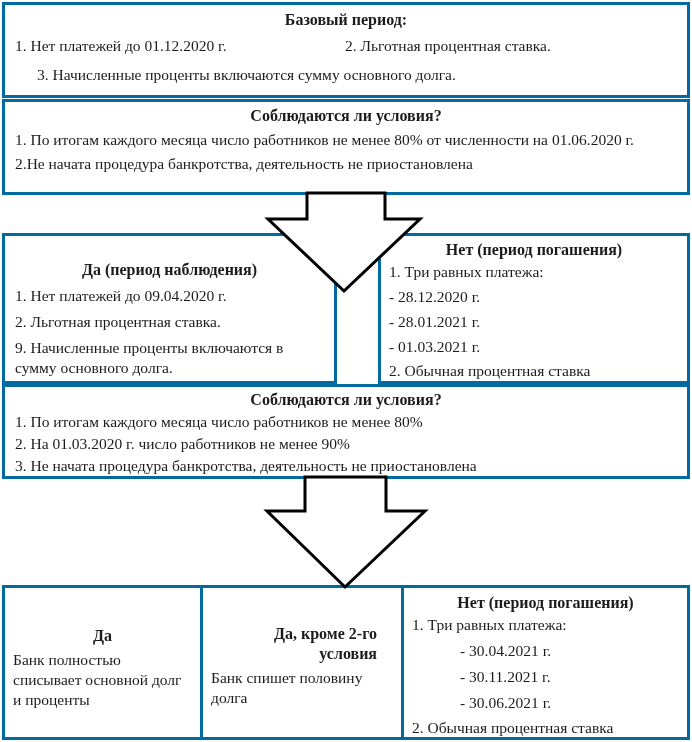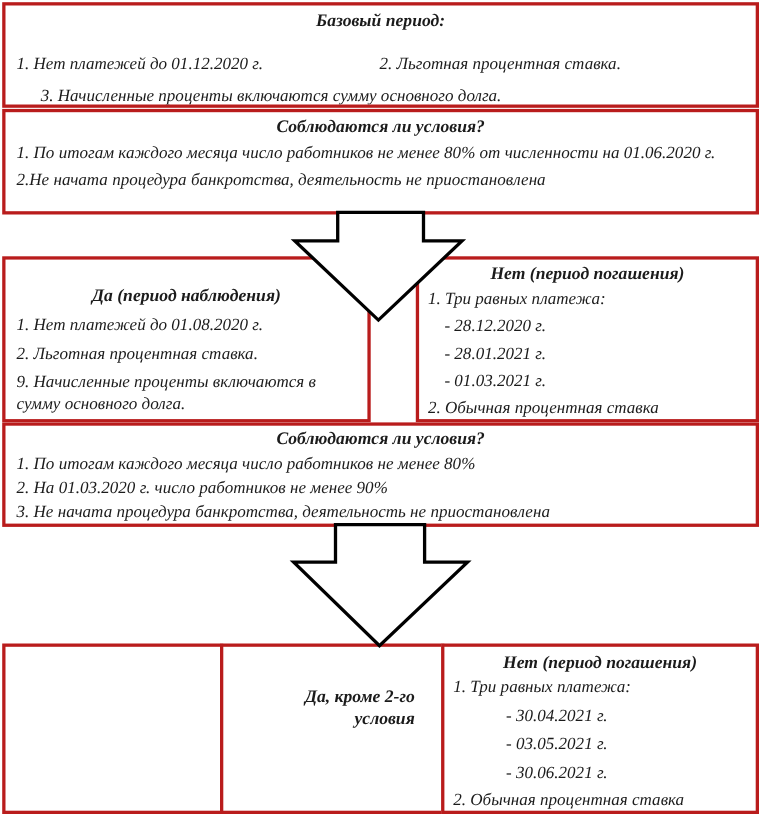--- a/index.html
+++ b/index.html
@@ -3,49 +3,49 @@
 <meta charset="utf-8">
 <style>
   html,body { margin:0; padding:0; background:#ffffff; }
   .page {
     position:relative; width:692px; height:742px; background:#ffffff;
     font-family:"Liberation Serif","DejaVu Serif",serif;
     color:#1b1b1b; overflow:hidden;
   }
   .box {
     position:absolute; box-sizing:border-box; background:#ffffff;
-    border:3px solid #b91c1c; font-size:15.5px; line-height:20px;
-    padding:5px 10px; overflow:hidden;font-style:italic;
+    border:3px solid #0369a1; font-size:15.5px; line-height:20px;
+    padding:5px 10px; overflow:hidden;
   }
   .title { font-weight:bold; text-align:center; font-size:16px; }
   .item  { margin-top:4px; }
 
   
   #box-base  { left:2px;   top:2px;   width:688px; height:96px; }
   #box-cond1 { left:2px;   top:99px;  width:688px; height:96px; padding-top:4px; }
   #box-obs   { left:2px;   top:233px; width:335px; height:151px; padding-top:24px; }
   #box-rep1  { left:378px; top:233px; width:312px; height:151px; padding:4px 8px; }
   #box-cond2 { left:2px;   top:384px; width:688px; height:95px;  padding-top:3px; }
   #box-yes   { left:2px;   top:585px; width:201px; height:155px; padding:38px 8px 4px; }
   #box-part  { left:200px; top:585px; width:204px; height:155px; padding:36px 8px 4px; }
   #box-rep2  { left:401px; top:585px; width:289px; height:155px; padding:5px 8px; }
 
   
-  #box-base .pair { position:relative; margin-top:19px; }
+  #box-base .pair { position:relative; margin-top:6px; }
   #box-base .pair .second { position:absolute; left:330px; top:0; }
   #box-base .item3 { margin-top:9px;margin-left:22px; }
 
   #box-cond1 .item { margin-top:4px; }
   #box-cond1 .wrap-narrow { max-width:645px; }
 
   #box-obs .item { margin-top:6px; }
   #box-obs .wrap-item3 { max-width:305px; }
 
   #box-rep1 .item1 { margin-top:2px; }
-  #box-rep1 .date  { margin-top:5px;margin-left:15px; }
+  #box-rep1 .date  { margin-top:5px; }
   #box-rep1 .item2 { margin-top:4px; }
 
   #box-cond2 .item { margin-top:2px; }
 
   #box-yes .body, #box-part .body { margin-top:4px; text-align:left; }
   #box-part .title { max-width:150px; margin:0 auto;text-align:right; }
 
   #box-rep2 .item1 { margin-top:2px; }
   #box-rep2 .date  { margin-top:6px;margin-left:48px; }
   #box-rep2 .item2 { margin-top:5px; }
@@ -70,21 +70,21 @@
   </div>
 
   <div class="box" id="box-cond1">
     <div class="title">Соблюдаются ли условия?</div>
     <div class="item wrap-narrow">1. По итогам каждого месяца число работников не менее 80% от численности на 01.06.2020 г.</div>
     <div class="item">2.Не начата процедура банкротства, деятельность не приостановлена</div>
   </div>
 
   <div class="box" id="box-obs">
     <div class="title">Да (период наблюдения)</div>
-    <div class="item">1. Нет платежей до 01.08.2020 г.</div>
+    <div class="item">1. Нет платежей до 09.04.2020 г.</div>
     <div class="item">2. Льготная процентная ставка.</div>
     <div class="item wrap-item3">9. Начисленные проценты включаются в сумму основного долга.</div>
   </div>
 
   <div class="box" id="box-rep1">
     <div class="title">Нет (период погашения)</div>
     <div class="item item1">1. Три равных платежа:</div>
     <div class="item date">- 28.12.2020 г.</div>
     <div class="item date">- 28.01.2021 г.</div>
     <div class="item date">- 01.03.2021 г.</div>
@@ -92,31 +92,34 @@
   </div>
 
   <div class="box" id="box-cond2">
     <div class="title">Соблюдаются ли условия?</div>
     <div class="item">1. По итогам каждого месяца число работников не менее 80%</div>
     <div class="item">2. На 01.03.2020 г. число работников не менее 90%</div>
     <div class="item">3. Не начата процедура банкротства, деятельность не приостановлена</div>
   </div>
 
   <div class="box" id="box-yes">
+    <div class="title">Да</div>
+    <div class="body">Банк полностью списывает основной долг и проценты</div>
   </div>
 
   <div class="box" id="box-part">
     <div class="title">Да, кроме 2-го условия</div>
+    <div class="body">Банк спишет половину долга</div>
   </div>
 
   <div class="box" id="box-rep2">
     <div class="title">Нет (период погашения)</div>
     <div class="item item1">1. Три равных платежа:</div>
     <div class="item date">- 30.04.2021 г.</div>
-    <div class="item date">- 03.05.2021 г.</div>
+    <div class="item date">- 30.11.2021 г.</div>
     <div class="item date">- 30.06.2021 г.</div>
     <div class="item item2">2. Обычная процентная ставка</div>
   </div>
 
   <svg class="arrows" viewBox="0 0 692 742" xmlns="http://www.w3.org/2000/svg">
     <polygon points="307,193 385,193 385,219 420,219 344,291 268,219 307,219" fill="#ffffff" stroke="#000000" stroke-width="3" stroke-linejoin="miter"></polygon>
     <polygon points="305,477 386,477 386,511 425,511 345,587 267,511 305,511" fill="#ffffff" stroke="#000000" stroke-width="3" stroke-linejoin="miter"></polygon>
   </svg>
 
 </div>

